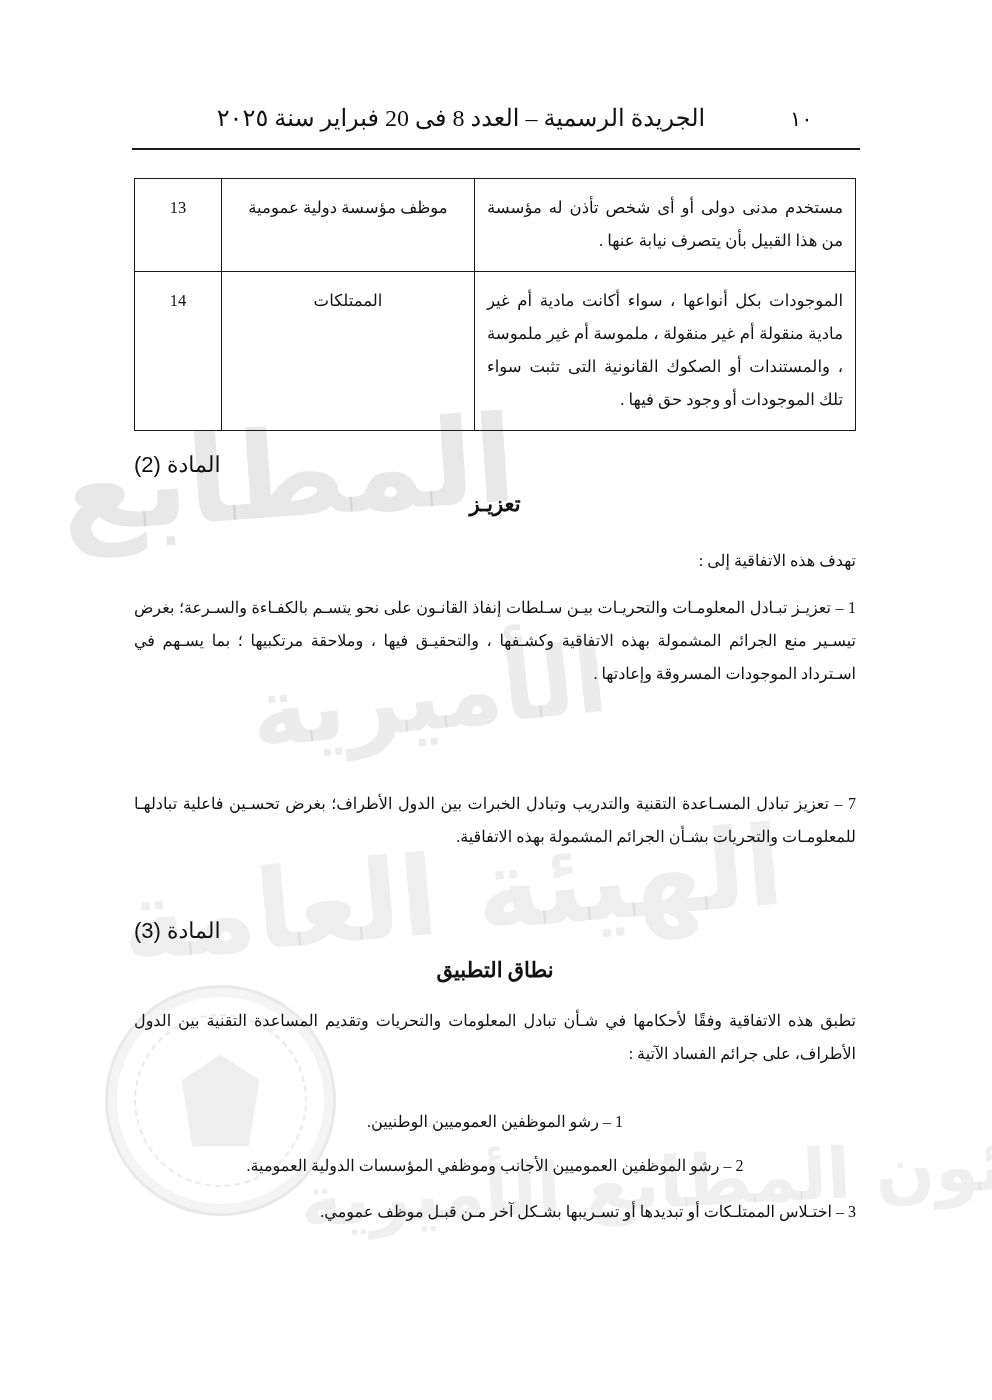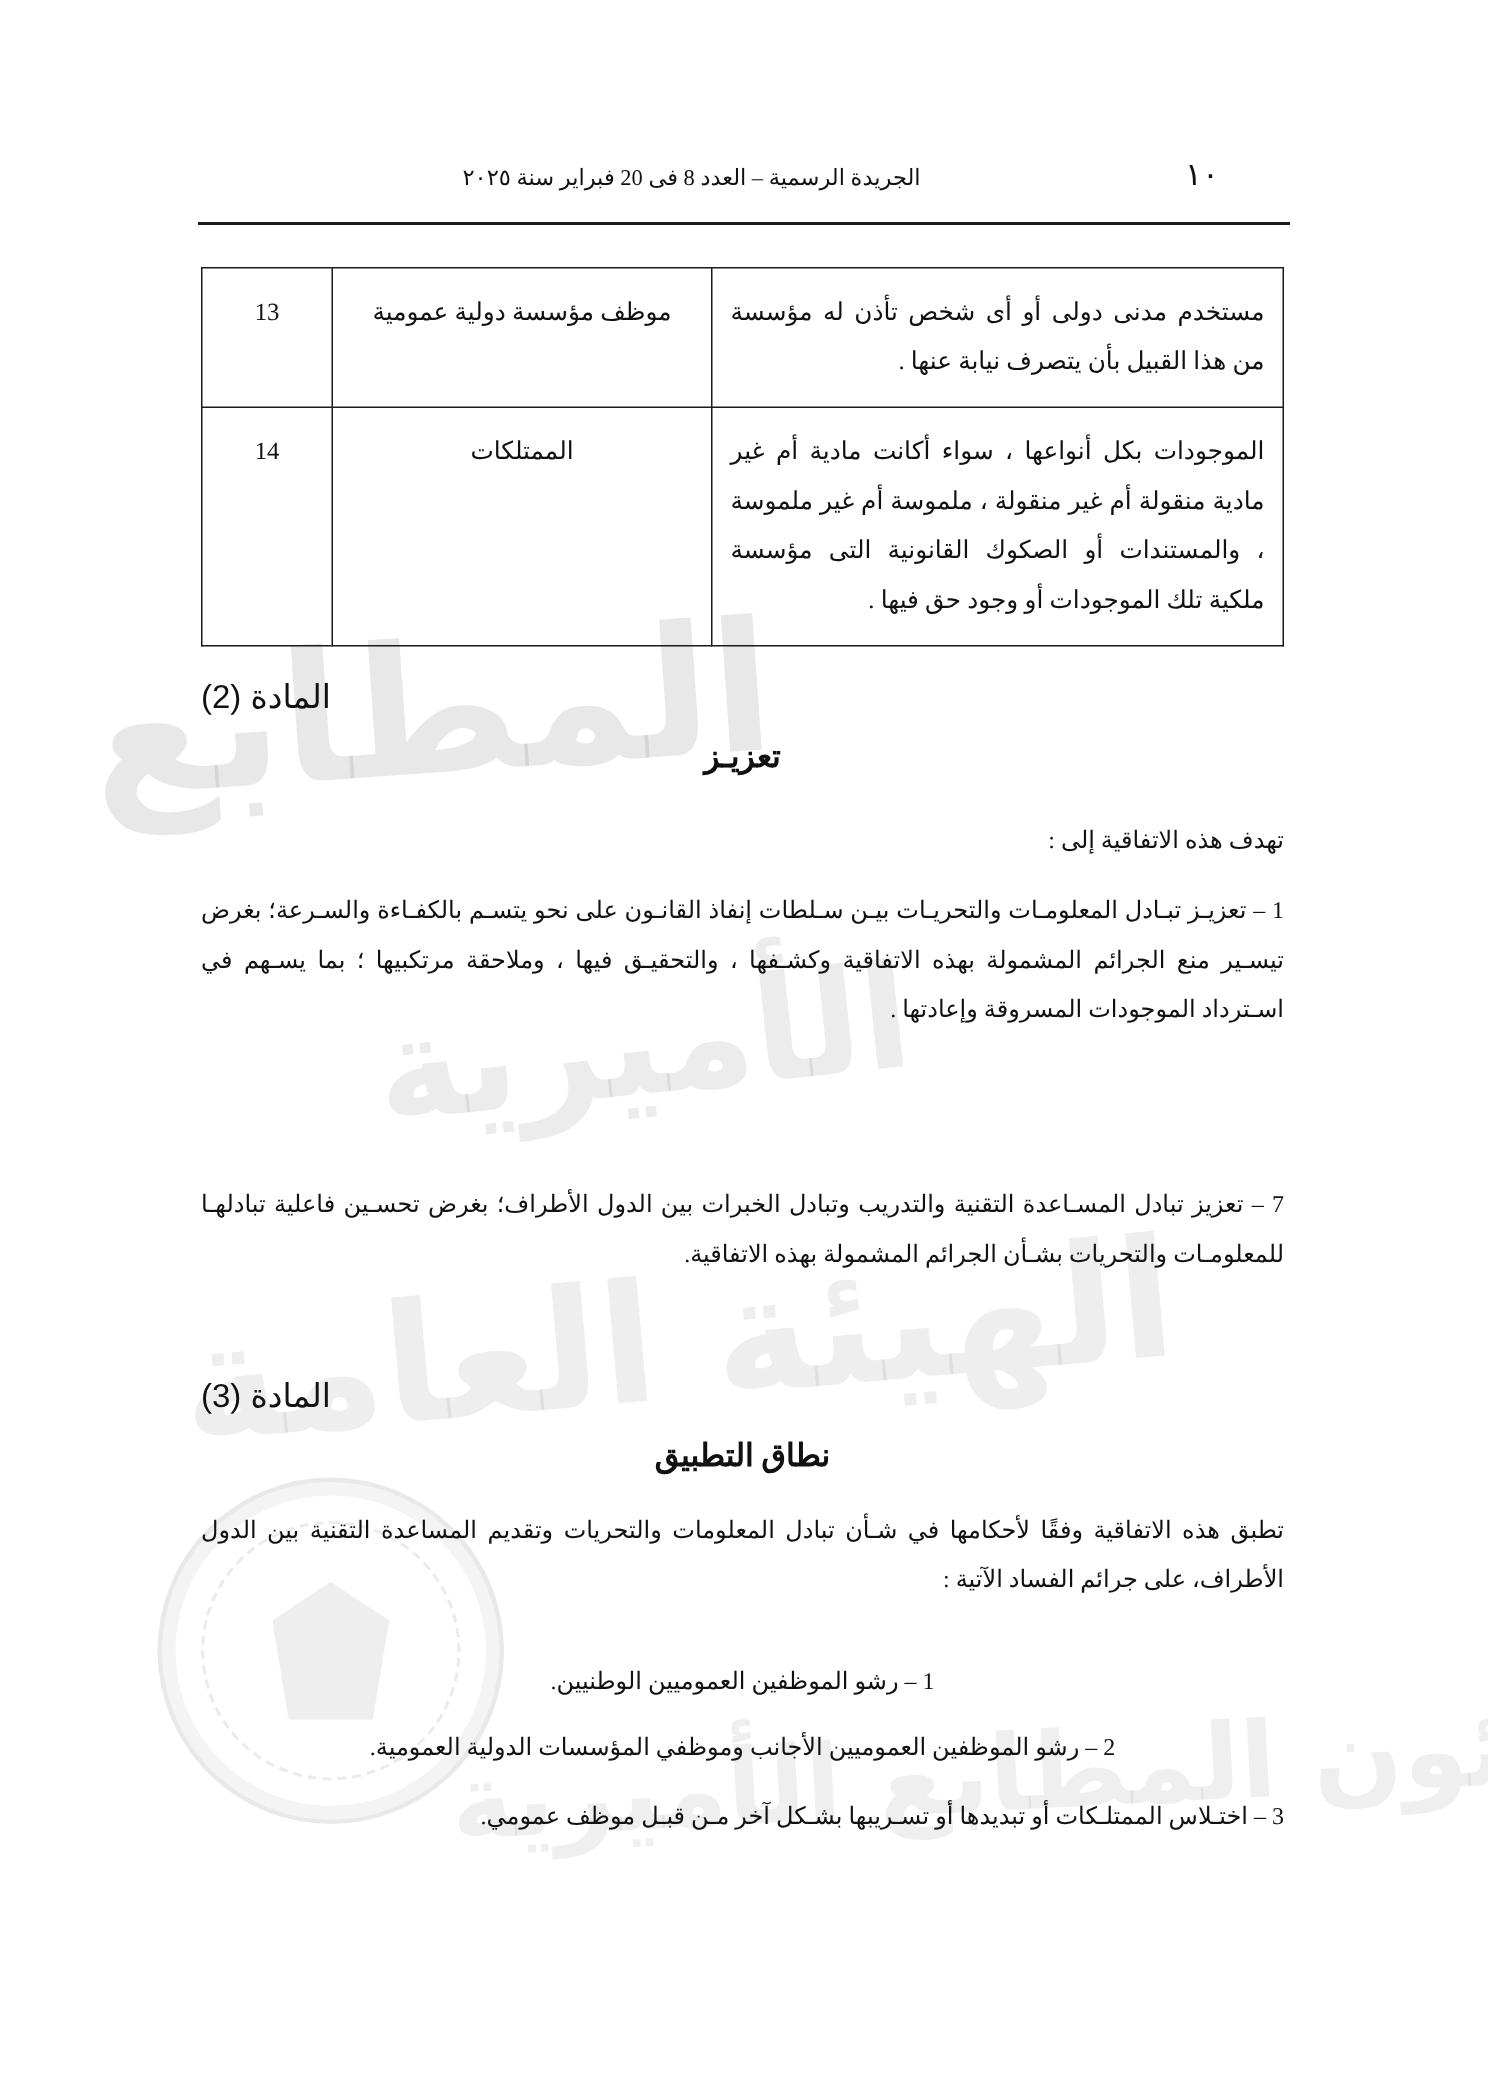--- a/index.html
+++ b/index.html
@@ -100,21 +100,21 @@
     font-size: 20px;
   }
   .header-page-number {
     width: 70px;
     text-align: left;
     font-size: 21px;
   }
   .header-title {
     flex: 1;
     text-align: center;
-    font-size: 15px;
+    font-size: 24px;
     letter-spacing: 0.3px;
   }
   .header-rule {
     position: absolute;
     top: 148px;
     left: 132px;
     right: 132px;
     border-top: 2px solid #1a1a1a;
   }
 
@@ -198,21 +198,21 @@
   <div class="header-rule"></div>
 
   <table class="def-table">
     <tbody>
       <tr>
         <td class="col-def">مستخدم مدنى دولى أو أى شخص تأذن له مؤسسة من هذا القبيل بأن يتصرف نيابة عنها .</td>
         <td class="col-term">موظف مؤسسة دولية عمومية</td>
         <td class="col-num">13</td>
       </tr>
       <tr>
-        <td class="col-def">الموجودات بكل أنواعها ، سواء أكانت مادية أم غير مادية منقولة أم غير منقولة ، ملموسة أم غير ملموسة ، والمستندات أو الصكوك القانونية التى مؤسسة ملكية تلك الموجودات أو وجود حق فيها .</td>
+        <td class="col-def">الموجودات بكل أنواعها ، سواء أكانت مادية أم غير مادية منقولة أم غير منقولة ، ملموسة أم غير ملموسة ، والمستندات أو الصكوك القانونية التى تثبت سواء تلك الموجودات أو وجود حق فيها .</td>
         <td class="col-term">الممتلكات</td>
         <td class="col-num">14</td>
       </tr>
     </tbody>
   </table>
 
   <div class="block article-heading" id="art2-title">المادة (2)</div>
   <div class="block article-subheading" id="art2-sub">تعزيـز</div>
   <div class="block para" id="art2-intro">تهدف هذه الاتفاقية إلى :</div>
   <div class="block para" id="art2-item1">1 – تعزيـز تبـادل المعلومـات والتحريـات بيـن سـلطات إنفاذ القانـون على نحو يتسـم بالكفـاءة والسـرعة؛ بغرض تيسـير منع الجرائم المشمولة بهذه الاتفاقية وكشـفها ، والتحقيـق فيها ، وملاحقة مرتكبيها ؛ بما يسـهم في اسـترداد الموجودات المسروقة وإعادتها .</div>

